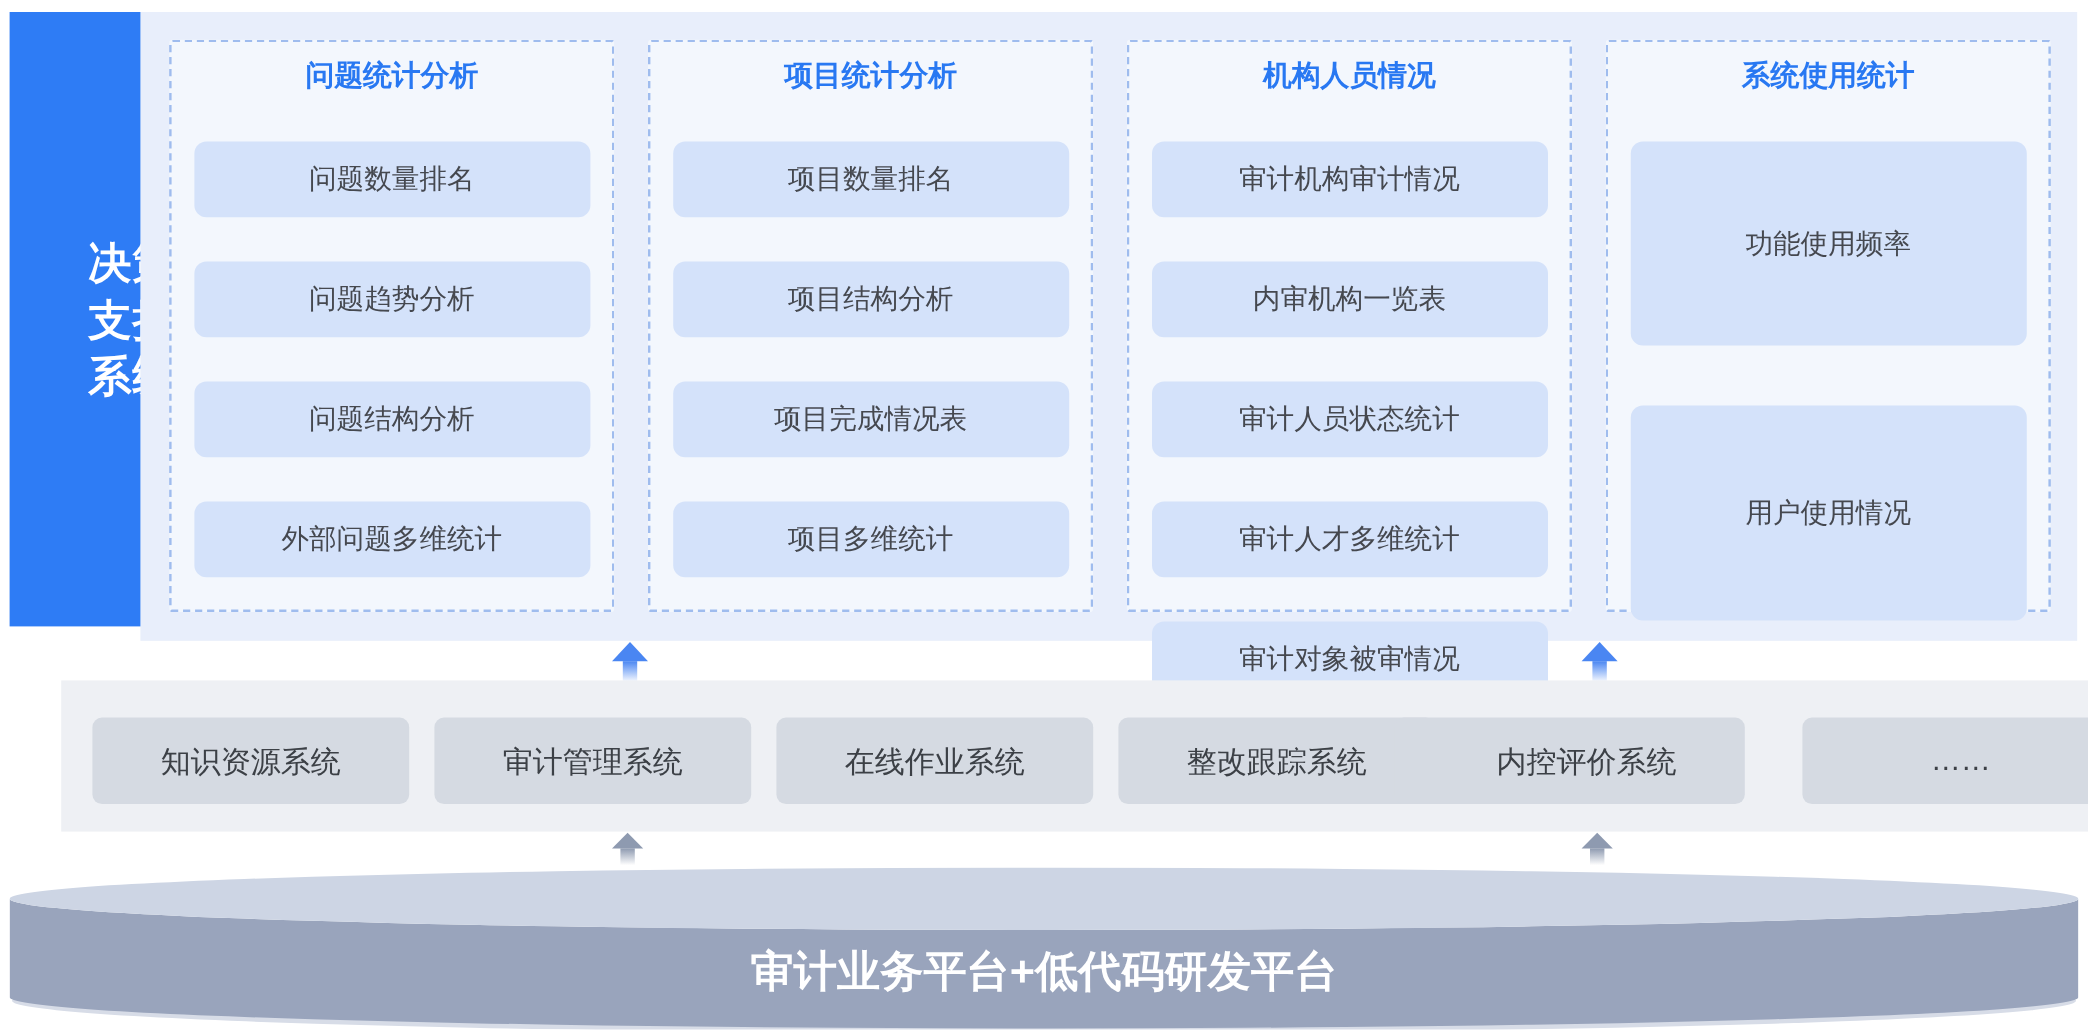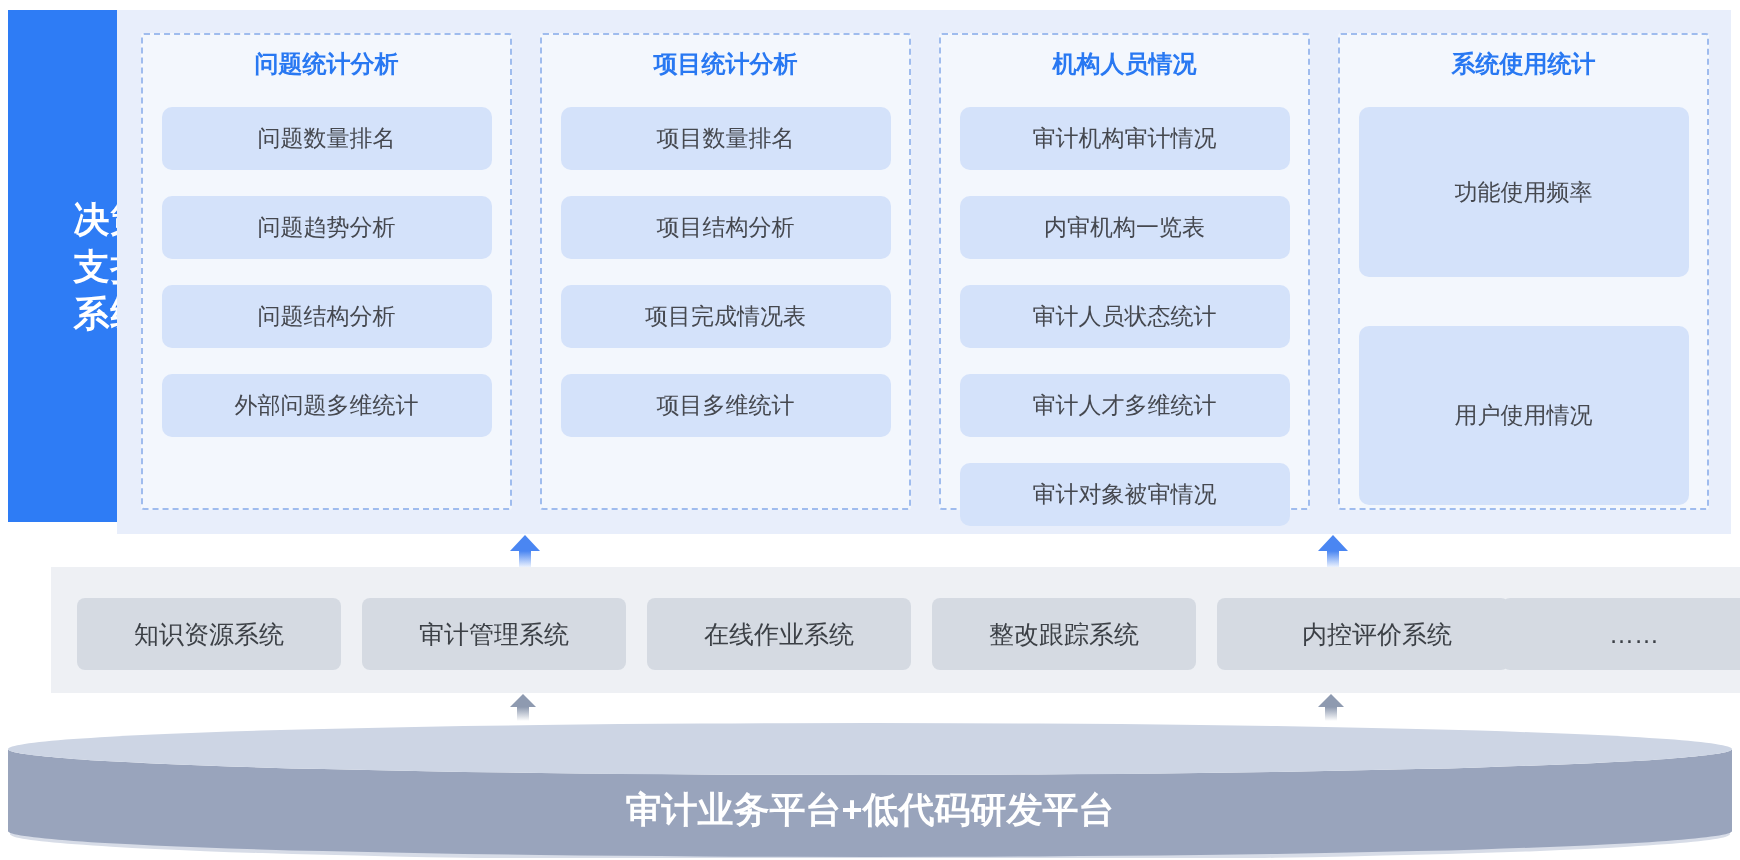--- a/index.html
+++ b/index.html
@@ -9,46 +9,46 @@
   
   .sidebar{position:absolute;left:8px;top:10px;width:109px;height:512px;background:#2e7cf5;
            display:flex;flex-direction:column;align-items:center;justify-content:center;padding-left:48px;}
   .sidebar .line{color:#ffffff;font-size:36px;font-weight:bold;line-height:47px;letter-spacing:1px;}
 
   
   .panel{position:absolute;left:117px;top:10px;width:1614px;height:524px;background:#e8eefb;}
 
   .column{position:absolute;top:23px;width:371px;height:477px;box-sizing:border-box;
           border:2px dashed #9fbcee;border-radius:3px;background:#f3f7fd;
-          display:flex;flex-direction:column;align-items:center;padding-top:14px;gap:26px;}
+          display:flex;flex-direction:column;align-items:center;padding-top:14px;gap:37px;}
   .col-0{left:24px;} .col-1{left:423px;} .col-2{left:822px;text-align:center;} .col-3{left:1221px;}
   .col-title{height:30px;line-height:30px;margin-bottom:2px;color:#2878f2;font-size:24px;font-weight:bold;flex:none;}
   .chip{width:330px;height:63px;flex:none;background:#d4e2fa;border-radius:10px;
         display:flex;align-items:center;justify-content:center;
         color:#45484f;font-size:23px;}
-  .chip.tall-1{height:170px;margin-bottom:23px;text-align:right;}
+  .chip.tall-1{height:170px;margin-bottom:13px;text-align:right;}
   .chip.tall-2{height:179px;}
 
   
   .arrow{position:absolute;display:flex;flex-direction:column;align-items:center;}
   .arrow .head{width:0;height:0;border-left:15px solid transparent;border-right:15px solid transparent;}
   .arrow .stem{width:12px;}
   .arrow.blue .head{border-bottom:16px solid #4a86f2;}
   .arrow.blue .stem{height:18px;background:linear-gradient(#4a86f2,rgba(74,134,242,0));}
   .arrow.gray .head{border-left-width:13px;border-right-width:13px;border-bottom:13px solid #8e9ab0;}
   .arrow.gray .stem{height:14px;background:linear-gradient(#8e9ab0,rgba(142,154,176,0));}
   .arrow.a-left{left:510px;} .arrow.a-right{left:1318px;}
   .arrow.row-top{top:535px;} .arrow.row-bottom{top:694px;}
 
   
   .band{position:absolute;left:8px;top:567px;width:1724px;height:126px;background:#eef0f4;margin-left:43px;}
   .sysbox{position:absolute;top:31px;width:264px;height:72px;background:#d5dae2;border-radius:8px;
           display:flex;align-items:center;justify-content:center;color:#3c4046;font-size:25px;}
   .sys-0{left:26px;} .sys-1{left:311px;} .sys-2{left:596px;}
-  .sys-3{left:881px;} .sys-4{left:1166px;padding-left:28px;} .sys-5{left:1451px;}
+  .sys-3{left:881px;} .sys-4{left:1111px;padding-left:28px;} .sys-5{left:1451px;}
 
   
   .cylinder{position:absolute;left:8px;top:723px;width:1724px;height:135px;}
   .platform-label{position:absolute;left:8px;top:788px;width:1724px;text-align:center;
                   color:#ffffff;font-size:36px;font-weight:bold;line-height:44px;}
 </style>
 </head>
 <body>
 
 <div class="canvas">

